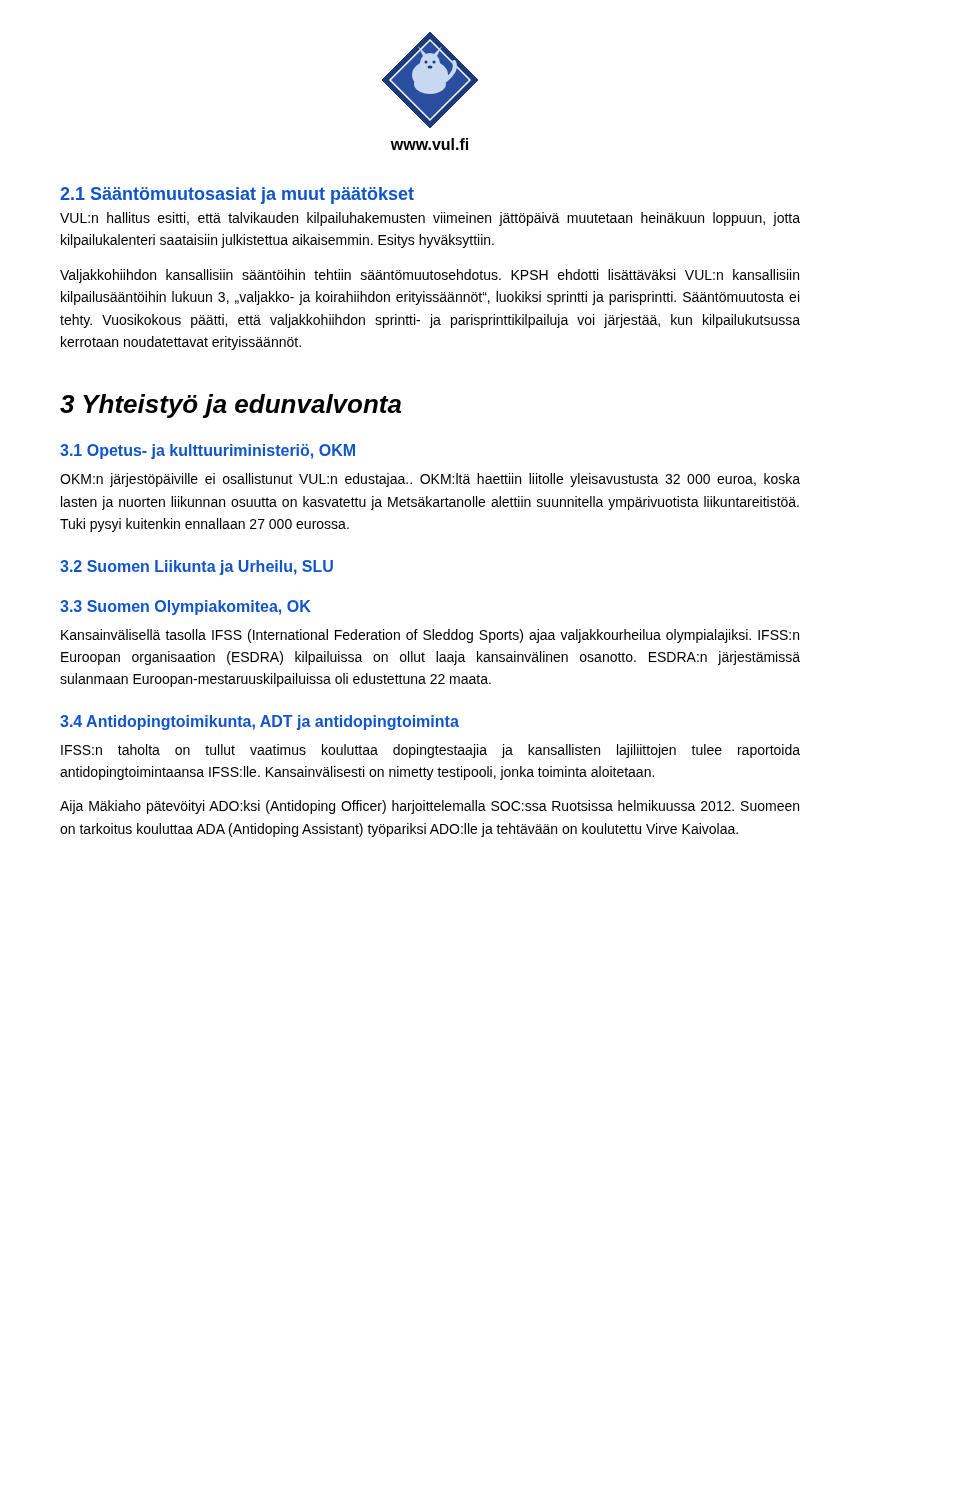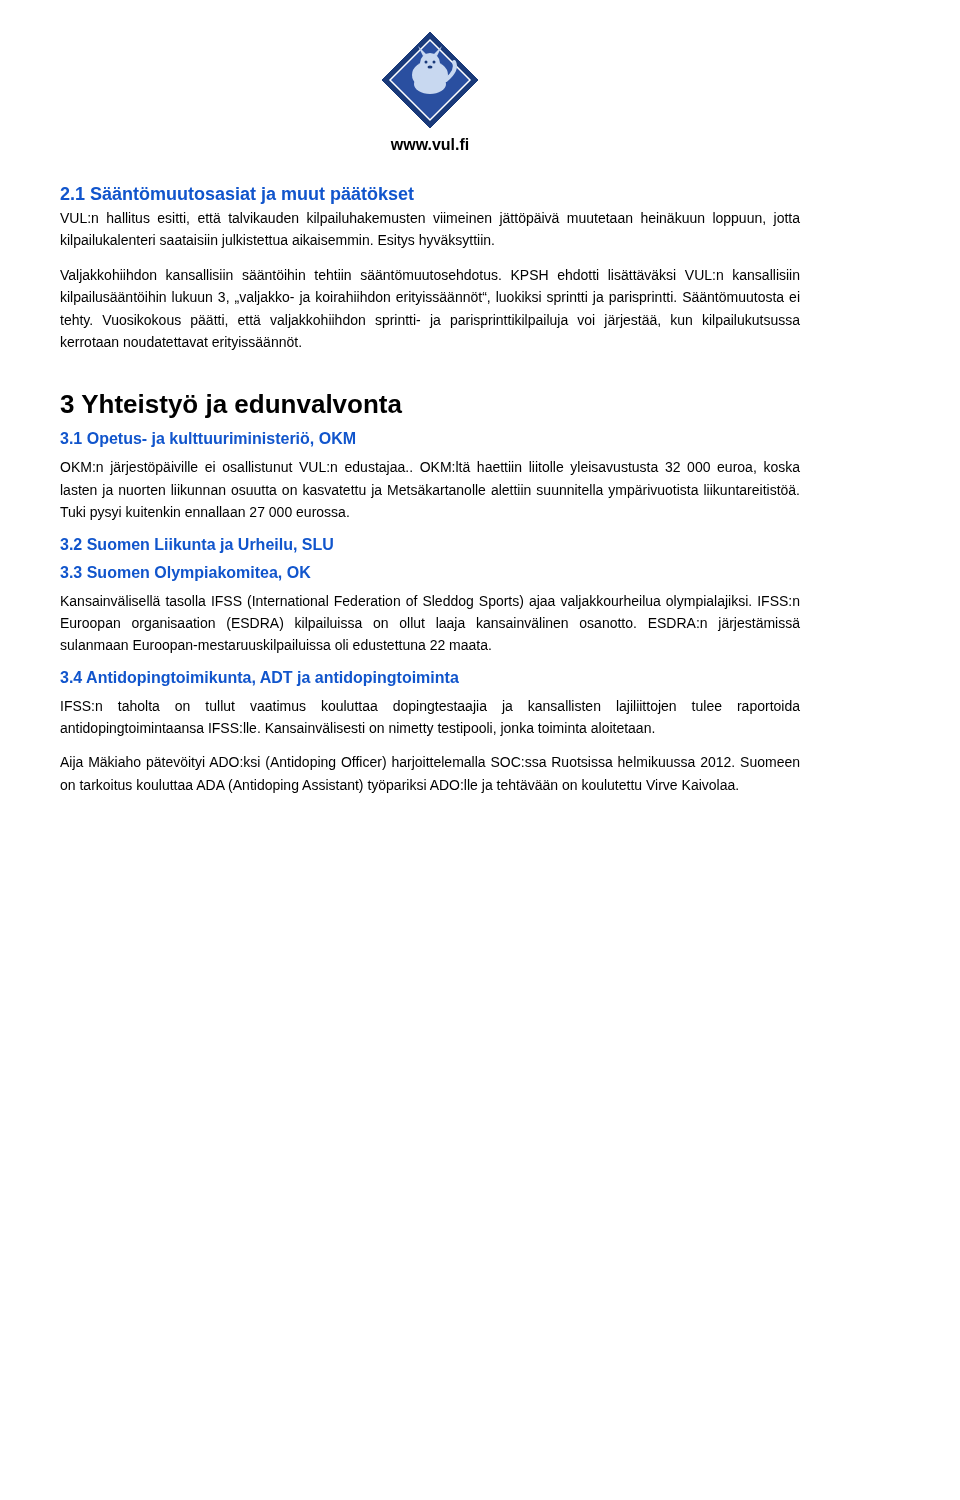--- a/index.html
+++ b/index.html
@@ -48,30 +48,31 @@
       font-weight: bold;
       color: #1155cc;
       margin-top: 20px;
       margin-bottom: 2px;
     }
 
     .section-heading-sub {
       font-size: 16px;
       font-weight: bold;
       color: #1155cc;
-      margin-top: 10px;
+      margin-top: 22px;
       margin-bottom: 8px;
     }
 
     .section-heading-large {
       font-size: 26px;
       font-weight: bold;
       color: #000000;
       margin-top: 36px;
       margin-bottom: 8px;
+      font-style: italic;
     }
 
     .body-text {
       font-size: 14px;
       line-height: 1.6;
       text-align: justify;
       color: #000000;
       margin-bottom: 12px;
     }
   </style>

